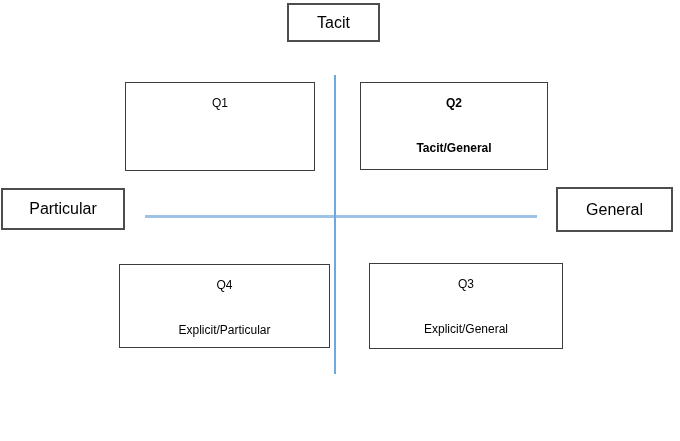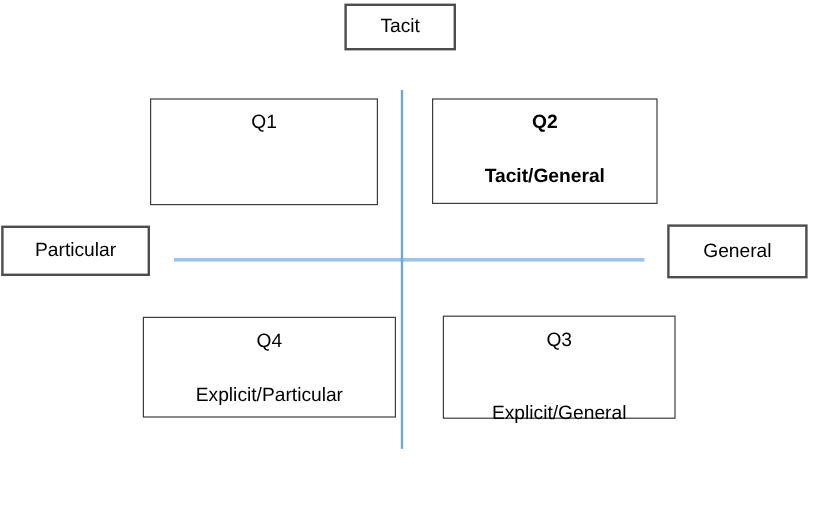--- a/index.html
+++ b/index.html
@@ -24,27 +24,27 @@
   }
   .edge-tacit      { left:287px; top:3px;   width:93px;  height:39px; }
   .edge-particular { left:1px;   top:188px; width:124px; height:42px; }
   .edge-general    { left:556px; top:187px; width:117px; height:45px; }
   .edge-explicit   { left:293px; top:398px; width:97px;  height:40px; }
 
   .quad {
     border:1.5px solid #3d3d3d;
     display:flex; flex-direction:column; align-items:center;
     padding-top:10px;
-    font-size:16px; line-height:20px;
+    font-size:12px; line-height:20px;
   }
   .quad .quad-label { margin-top:25px; }
   .quad-tl { left:125px; top:82px;  width:190px; height:89px; }
   .quad-tr { left:360px; top:82px;  width:188px; height:88px;font-weight:bold; }
   .quad-bl { left:119px; top:264px; width:211px; height:84px; }
-  .quad-br { left:369px; top:263px; width:194px; height:86px;gap:16px; }
+  .quad-br { left:369px; top:263px; width:194px; height:86px; }
 </style>
 </head>
 <body>
 
 <div class="figure">
 
   <div class="axis-line h"></div>
   <div class="axis-line v"></div>
 
   <div class="box edge-label edge-tacit">

